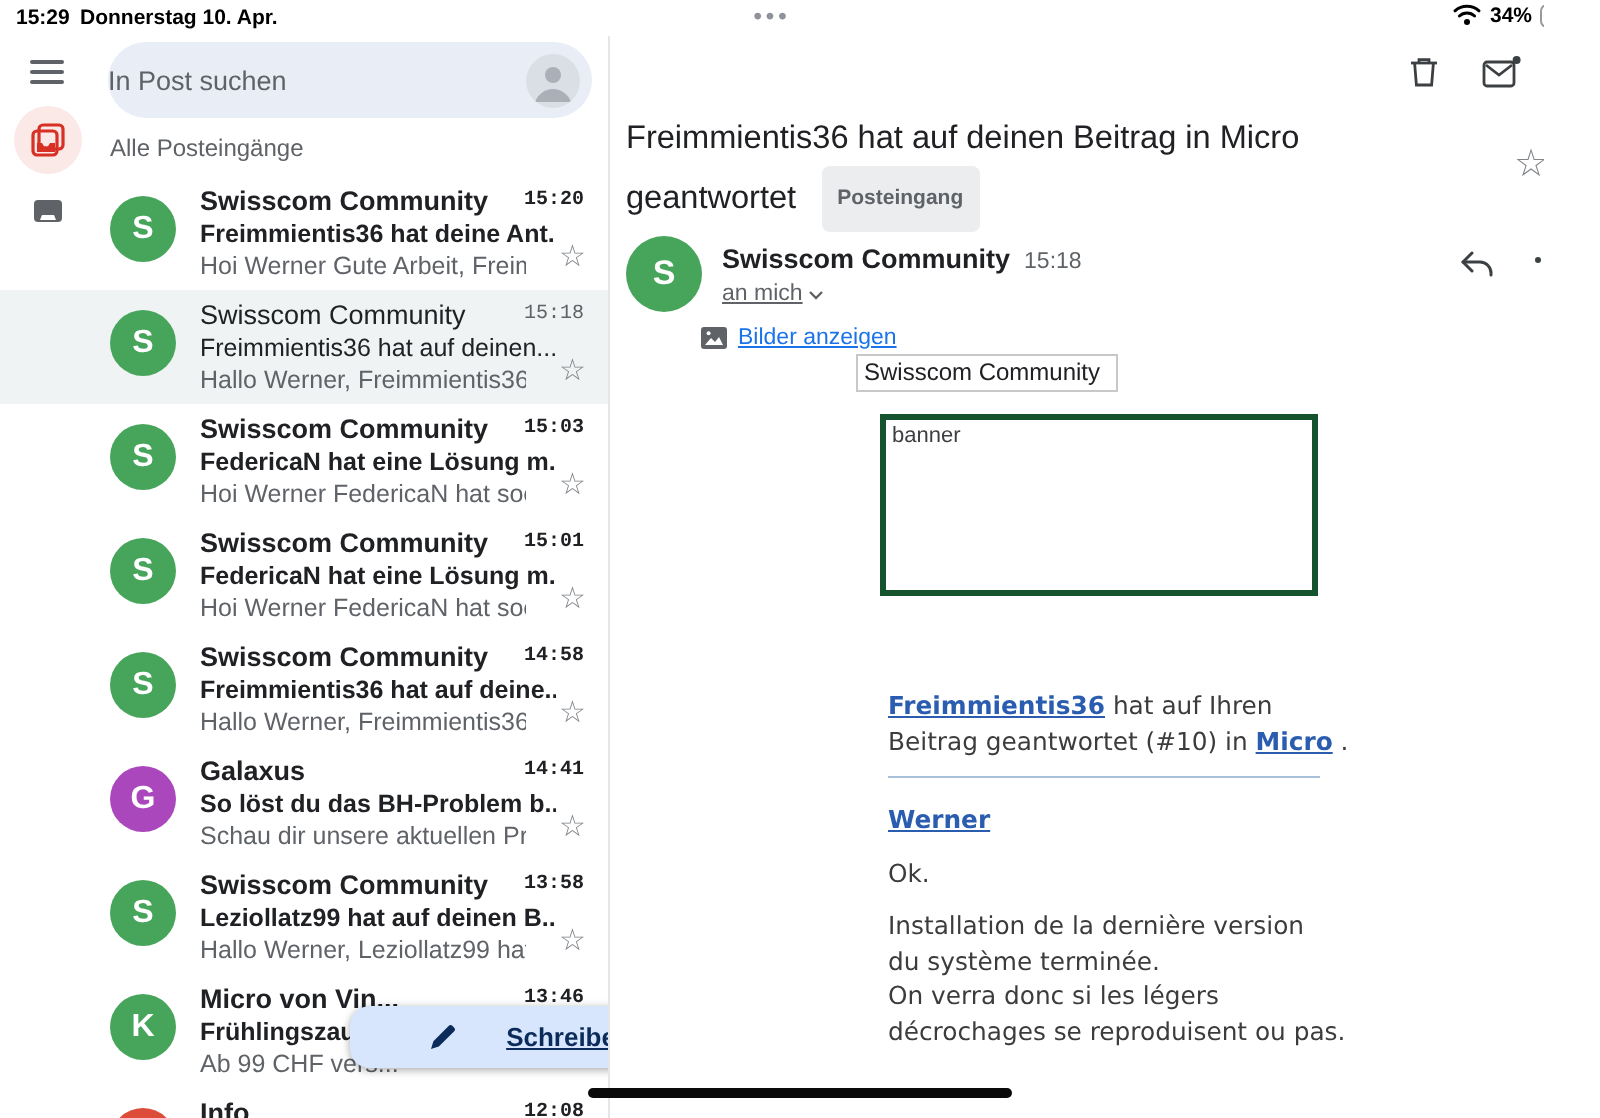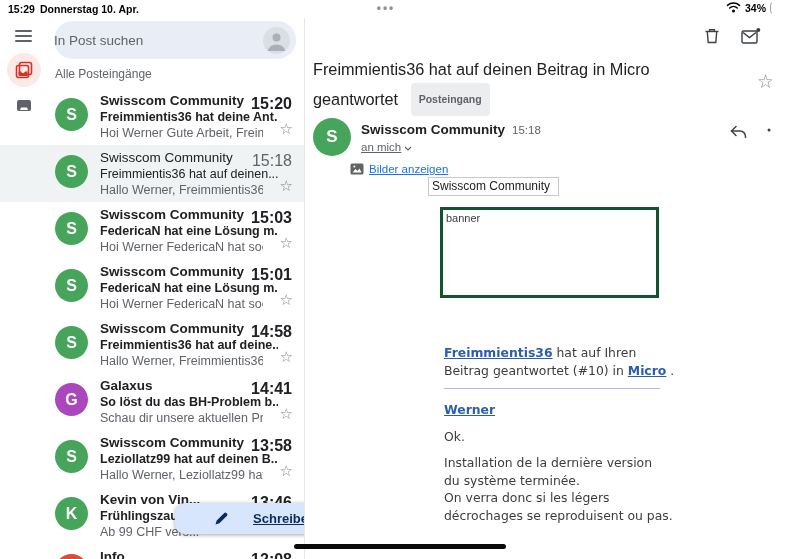--- a/index.html
+++ b/index.html
@@ -22,21 +22,21 @@
   .search-avatar{width:27px;height:27px;border-radius:50%;background:#dadfe6;margin-right:6px;position:relative;overflow:hidden;}
   .rail-red{position:absolute;left:7px;top:35px;width:34px;height:34px;border-radius:50%;background:#fbe9e7;display:flex;align-items:center;justify-content:center;}
   .rail-monitor{position:absolute;left:16px;top:81px;}
   .section-label{position:absolute;left:55px;top:49px;font-size:12px;color:#5f6368;}
   
   .row{position:absolute;left:0;width:305px;height:57px;cursor:pointer;}
   .row.selected{background:#f0f3f4;}
   .row .avatar{position:absolute;left:55px;top:10px;width:33px;height:33px;border-radius:50%;color:#fff;
                font-size:16px;font-weight:600;display:flex;align-items:center;justify-content:center;}
   .row .sender{position:absolute;left:100px;top:5px;width:165px;font-size:13.5px;white-space:nowrap;overflow:hidden;color:#202124;}
-  .row .time{position:absolute;right:13px;top:7px;font-size:16px;color:#5f6368;}
+  .row .time{position:absolute;right:13px;top:7px;font-size:10px;color:#5f6368;font-family:Liberation Mono, monospace;}
   .row .subj{position:absolute;left:100px;top:22px;width:178px;font-size:12.5px;white-space:nowrap;overflow:hidden;color:#202124;}
   .row .prev{position:absolute;left:100px;top:38px;width:163px;font-size:12.5px;white-space:nowrap;overflow:hidden;color:#5f6368;}
   .row .star{position:absolute;right:12px;top:33px;font-size:15px;color:#80868b;line-height:1;}
   .row.unread .sender,.row.unread .subj,.row.unread .time{font-weight:700;color:#202124;}
   
   .fab{position:absolute;left:175px;top:485px;width:108px;height:31px;border-radius:10px;background:#d7e6fc;
        box-shadow:0 1px 4px rgba(0,0,0,.35);display:flex;align-items:center;justify-content:center;gap:24px;cursor:pointer;padding-left:36px;}
   .fab-label{font-size:13px;font-weight:700;color:#0b2c5a;text-decoration:underline;}
   
   .rp-toolbar-icon{position:absolute;top:9px;cursor:pointer;}
@@ -194,21 +194,21 @@
       <span class="avatar" style="background-color: rgb(71, 165, 91);">S</span>
       <span class="sender">Swisscom Community</span>
       <span class="time">13:58</span>
       <span class="subj">Leziollatz99 hat auf deinen B...</span>
       <span class="prev">Hallo Werner, Leziollatz99 hat a...</span>
       <span class="star">☆</span>
     </div>
 
     <div class="row unread" style="top:469px">
       <span class="avatar" style="background-color: rgb(71, 165, 91);">K</span>
-      <span class="sender">Kevin von Vin...</span>
+      <span class="sender">Micro von Vin...</span>
       <span class="time">13:46</span>
       <span class="subj">Frühlingszaub...</span>
       <span class="prev">Ab 99 CHF vers...</span>
       <span class="star">☆</span>
     </div>
 
     <div class="row unread" style="top:526px">
       <span class="avatar" style="background-color: rgb(221, 75, 57);">I</span>
       <span class="sender">Info...</span>
       <span class="time">12:08</span>

